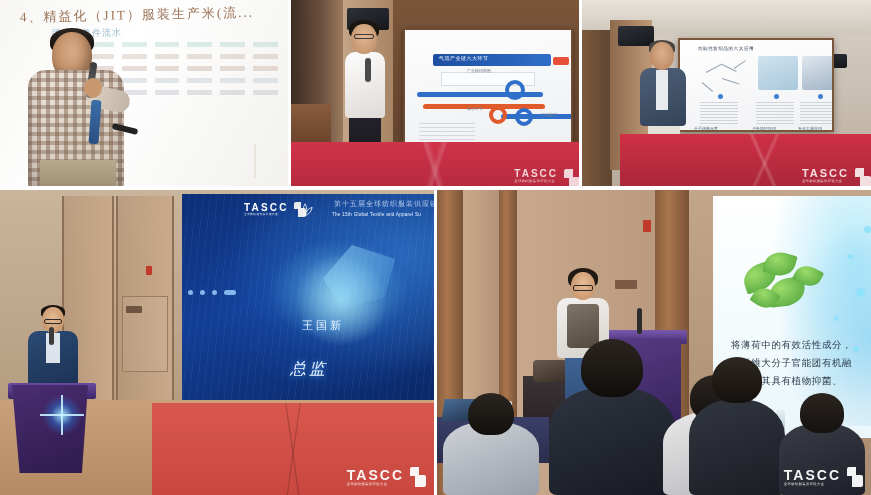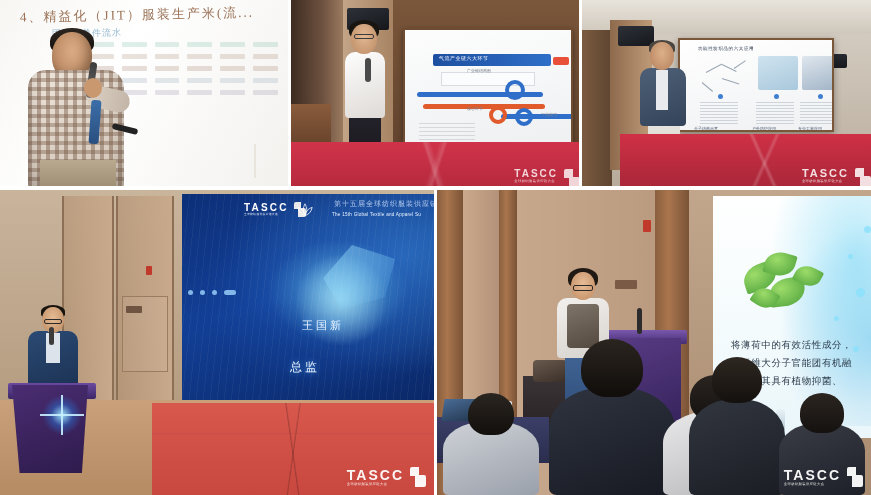--- a/index.html
+++ b/index.html
@@ -393,22 +393,23 @@
     text-shadow:0 0 6px rgba(80,170,255,.8);
     margin-left:24px;
   }
   .bd-company {
     position:absolute; left:66px; top:144px;
     font-size:11px; color:#eaf4ff; letter-spacing:1.2px; white-space:nowrap;
     text-shadow:0 0 6px rgba(80,170,255,.8);
   }
   .bd-role {
     position:absolute; left:108px; top:165px;
-    font-size:12px; color:#eaf4ff; letter-spacing:3px; white-space:nowrap;
+    font-size:16px; color:#eaf4ff; letter-spacing:3px; white-space:nowrap;
     text-shadow:0 0 6px rgba(80,170,255,.8);
+    font-style:italic;
   }
   .bd-dots {
     position:absolute; left:6px; top:96px; display:flex; gap:7px; align-items:center;
   }
   .bd-dots i { display:block; width:5px; height:5px; background:#9fd6ff; border-radius:50%; opacity:.8; }
   .bd-dots i:nth-child(4){ width:12px; border-radius:3px; }
 
   .floor4 {
     position:absolute; left:0; bottom:0; width:100%; height:95px;
     background:linear-gradient(180deg,#c9a07a,#b58b64);

